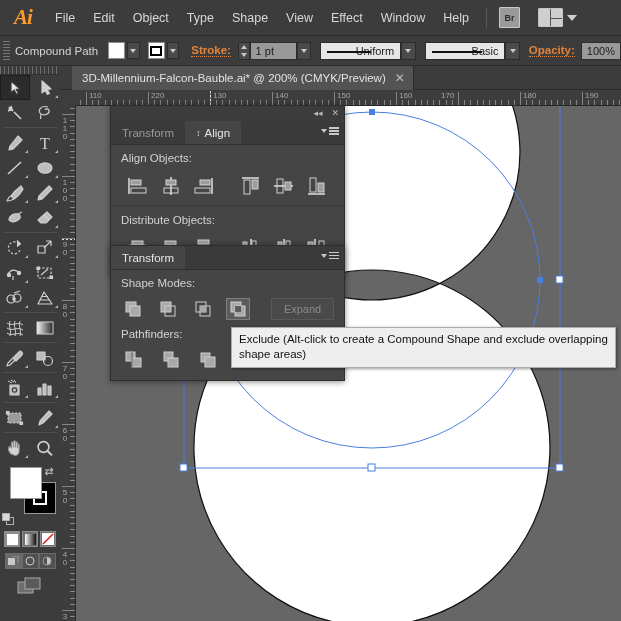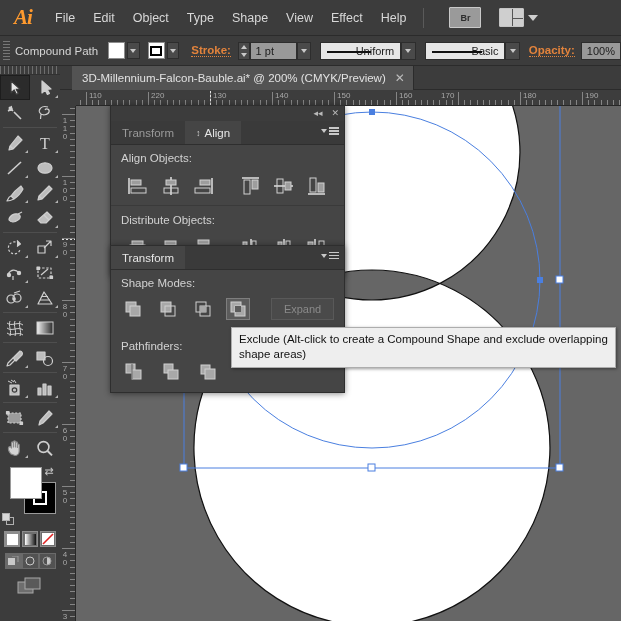--- a/index.html
+++ b/index.html
@@ -22,23 +22,23 @@
     justify-content: center; color: #ff9a2e;
     font-size: 21px; font-weight: bold; font-style: italic;
     font-family: "Liberation Serif", serif; letter-spacing: -1px;
   }
   .menu-item {
     padding: 0 9px; height: 36px; line-height: 36px;
     font-size: 12.5px; color: #d8d8d8; cursor: default; white-space: nowrap;
   }
   .menu-sep { width: 1px; height: 20px; background: #5a5a5a; margin: 0 8px; }
   .br-btn {
-    width: 32px; height: 21px; background: #9a9a9a; border: 1px solid #c9c9c9;
+    width: 21px; height: 21px; background: #9a9a9a; border: 1px solid #c9c9c9;
     display: flex; align-items: center; justify-content: center;
-    font-size: 9px; color: #2d2d2d; font-weight: bold; margin-left: 17px;
+    font-size: 9px; color: #2d2d2d; font-weight: bold; margin-left: 4px;
     border-radius: 1px;
   }
   .ws-btn {
     width: 25px; height: 19px; border: 1px solid #c4c4c4; margin-left: 18px;
     display: flex; background: #8d8d8d; border-radius: 1px; overflow: hidden;
   }
   .ws-btn i { display: block; background: #cfcfcf; }
   .ws-l { width: 13px; height: 100%; border-right: 1px solid #555; }
   .ws-r { width: 11px; height: 100%; }
   .ws-r::after { content: ""; display: block; height: 50%; border-bottom: 1px solid #555; }
@@ -297,20 +297,21 @@
 
   <div class="menubar">
     <div class="ai-logo">Ai</div>
     <div class="menu-item">File</div>
     <div class="menu-item">Edit</div>
     <div class="menu-item">Object</div>
     <div class="menu-item">Type</div>
     <div class="menu-item">Shape</div>
     <div class="menu-item">View</div>
     <div class="menu-item">Effect</div>
+    <div class="menu-item">Window</div>
     <div class="menu-item">Help</div>
     <div class="menu-sep"></div>
     <div class="br-btn">Br</div>
     <div class="ws-btn">
       <i class="ws-l"></i>
         <i class="ws-r"></i>
     </div>
     <div class="caret-dn"></div>
   </div>
 
@@ -986,21 +987,21 @@
       <div class="ptab active">
         <span>Transform</span>
       </div>
       <div class="burger">
         <span class="ct"></span>
           <span class="lines"></span>
       </div>
     </div>
     <div class="panel-body" style="padding:7px 10px 9px 10px">
       <div class="sect-label">Shape Modes:</div>
-      <div class="icon-row" style="align-items:center;margin-bottom:20px">
+      <div class="icon-row" style="align-items:center;margin-bottom:8px">
         <div class="pf-btn">
           <svg width="18" height="18">
               <rect x="2" y="2" width="10" height="10" fill="#a8a8a8" stroke="#cfcfcf"></rect>
             <rect x="6" y="6" width="10" height="10" fill="#a8a8a8" stroke="#cfcfcf"></rect>
             </svg>
         </div>
         <div class="pf-btn">
           <svg width="18" height="18">
               <rect x="2" y="2" width="10" height="10" fill="#a8a8a8" stroke="#cfcfcf"></rect>
             <rect x="6" y="6" width="10" height="10" fill="none" stroke="#cfcfcf"></rect>

